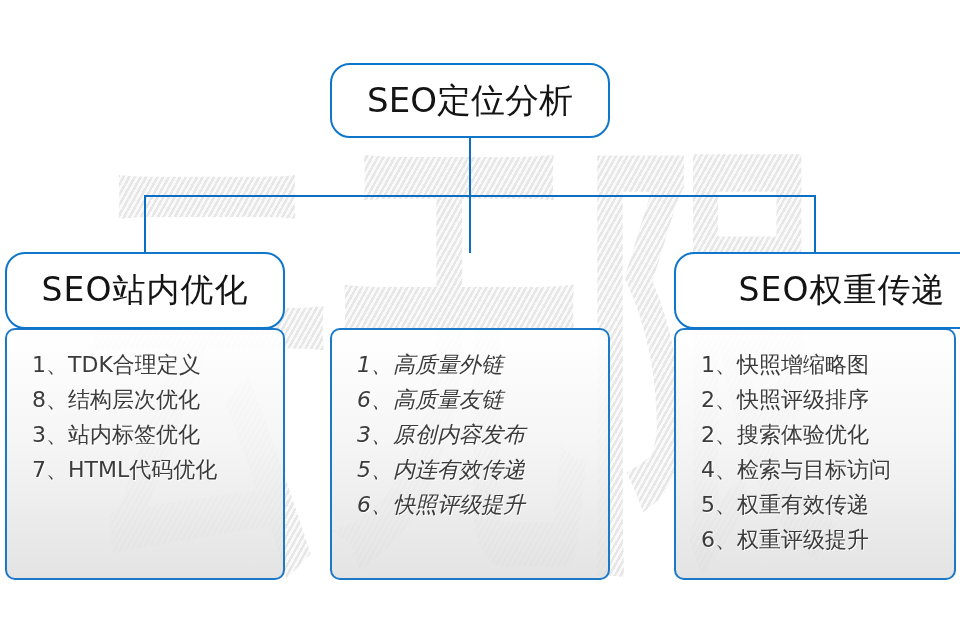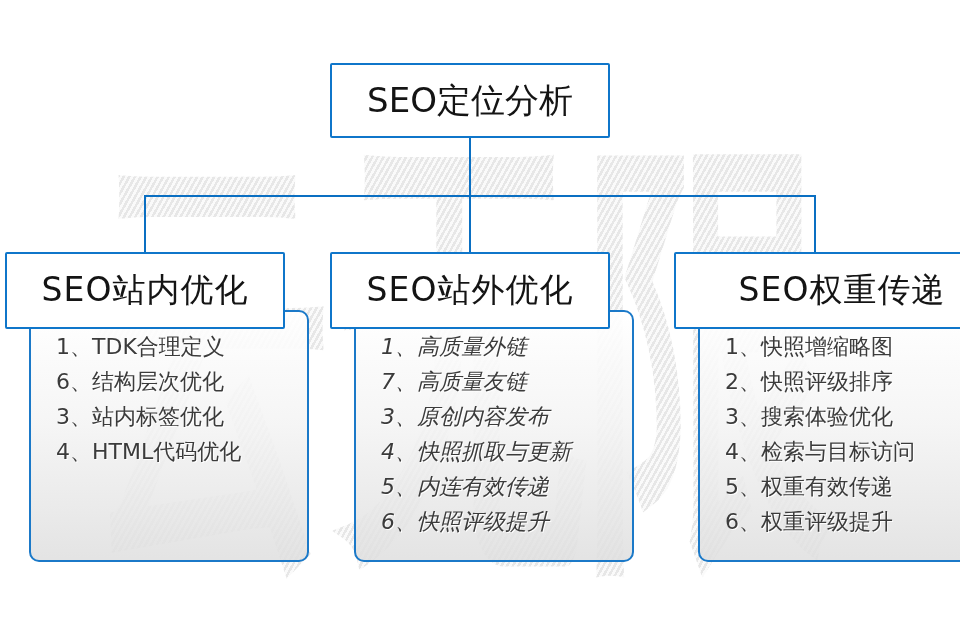--- a/index.html
+++ b/index.html
@@ -23,35 +23,35 @@
   }
   
   .line{position:absolute;background:#0a6fc2;z-index:1;}
   .v-root{left:469px;top:138px;width:2px;height:58px;}
   .h-main{left:144px;top:195px;width:672px;height:2px;}
   .v-left{left:144px;top:196px;width:2px;height:57px;}
   .v-mid{left:469px;top:196px;width:2px;height:57px;}
   .v-right{left:814px;top:196px;width:2px;height:57px;}
   
   .nodebox{
-    position:absolute;background:#ffffff;border:2px solid #0f76ca;border-radius:2px;
+    position:absolute;background:#ffffff;border:2px solid #0f76ca;border-radius:20px;
     display:flex;align-items:center;justify-content:center;
     color:#141414;box-sizing:border-box;z-index:3;white-space:nowrap;
   }
   .root-box{left:330px;top:63px;width:280px;height:75px;font-size:34px;}
   .col-head{top:252px;height:77px;font-size:33px;letter-spacing:1px;}
   .head-1{left:5px;width:280px;}
   .head-2{left:330px;width:280px;}
   .head-3{left:674px;width:336px;}
   
   .panel{
-    position:absolute;top:310px;height:252px;box-sizing:border-box;
+    position:absolute;top:328px;height:252px;box-sizing:border-box;
     border:2px solid #1b79c8;border-radius:10px;
     background:linear-gradient(180deg,rgba(255,255,255,.92) 0%,rgba(244,244,244,.88) 45%,rgba(223,223,223,.85) 100%);
-    padding:17px 0 8px 25px;z-index:2;margin-left:24px;
+    padding:17px 0 8px 25px;z-index:2;
   }
   .panel-1{left:5px;width:280px;}
   .panel-2{left:330px;width:280px;font-style:italic;}
   .panel-3{left:674px;width:282px;}
   .item{
     font-size:22px;line-height:35px;color:#3b3b3b;white-space:nowrap;
     text-shadow:1px 1px 0 rgba(255,255,255,.95);
   }
 </style>
 </head>
@@ -69,42 +69,38 @@
 
   <div class="nodebox root-box">
     <span>SEO定位分析</span>
   </div>
 
   <div class="nodebox col-head head-1">
     <span>SEO站内优化</span>
   </div>
   <div class="panel panel-1">
     <div class="item">1、TDK合理定义</div>
-    <div class="item">6、结构层次优化</div>
+    <div class="item">8、结构层次优化</div>
     <div class="item">3、站内标签优化</div>
-    <div class="item">4、HTML代码优化</div>
+    <div class="item">7、HTML代码优化</div>
   </div>
 
-  <div class="nodebox col-head head-2">
-    <span>SEO站外优化</span>
-  </div>
   <div class="panel panel-2">
     <div class="item">1、高质量外链</div>
-    <div class="item">7、高质量友链</div>
+    <div class="item">6、高质量友链</div>
     <div class="item">3、原创内容发布</div>
-    <div class="item">4、快照抓取与更新</div>
     <div class="item">5、内连有效传递</div>
     <div class="item">6、快照评级提升</div>
   </div>
 
   <div class="nodebox col-head head-3">
     <span>SEO权重传递</span>
   </div>
   <div class="panel panel-3">
     <div class="item">1、快照增缩略图</div>
     <div class="item">2、快照评级排序</div>
-    <div class="item">3、搜索体验优化</div>
+    <div class="item">2、搜索体验优化</div>
     <div class="item">4、检索与目标访问</div>
     <div class="item">5、权重有效传递</div>
     <div class="item">6、权重评级提升</div>
   </div>
 
 </div>
 
 </body></html>

